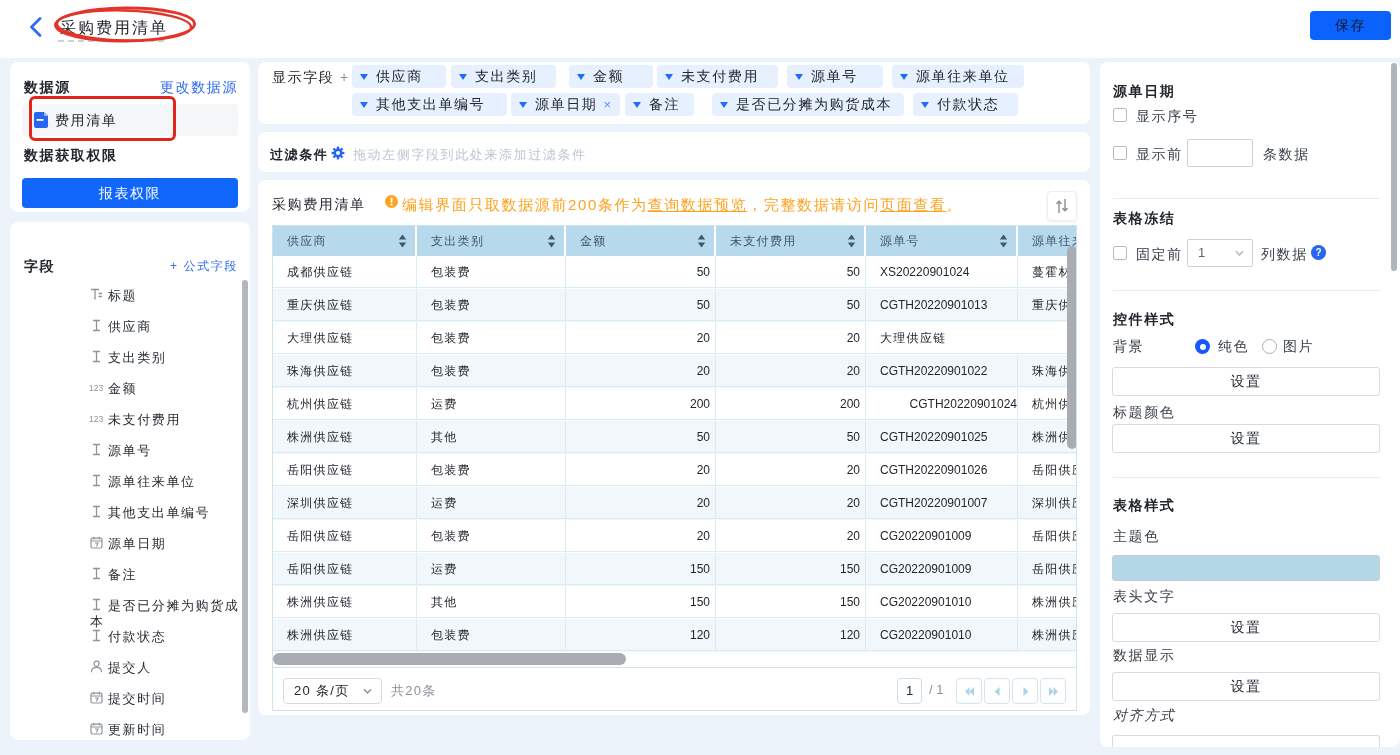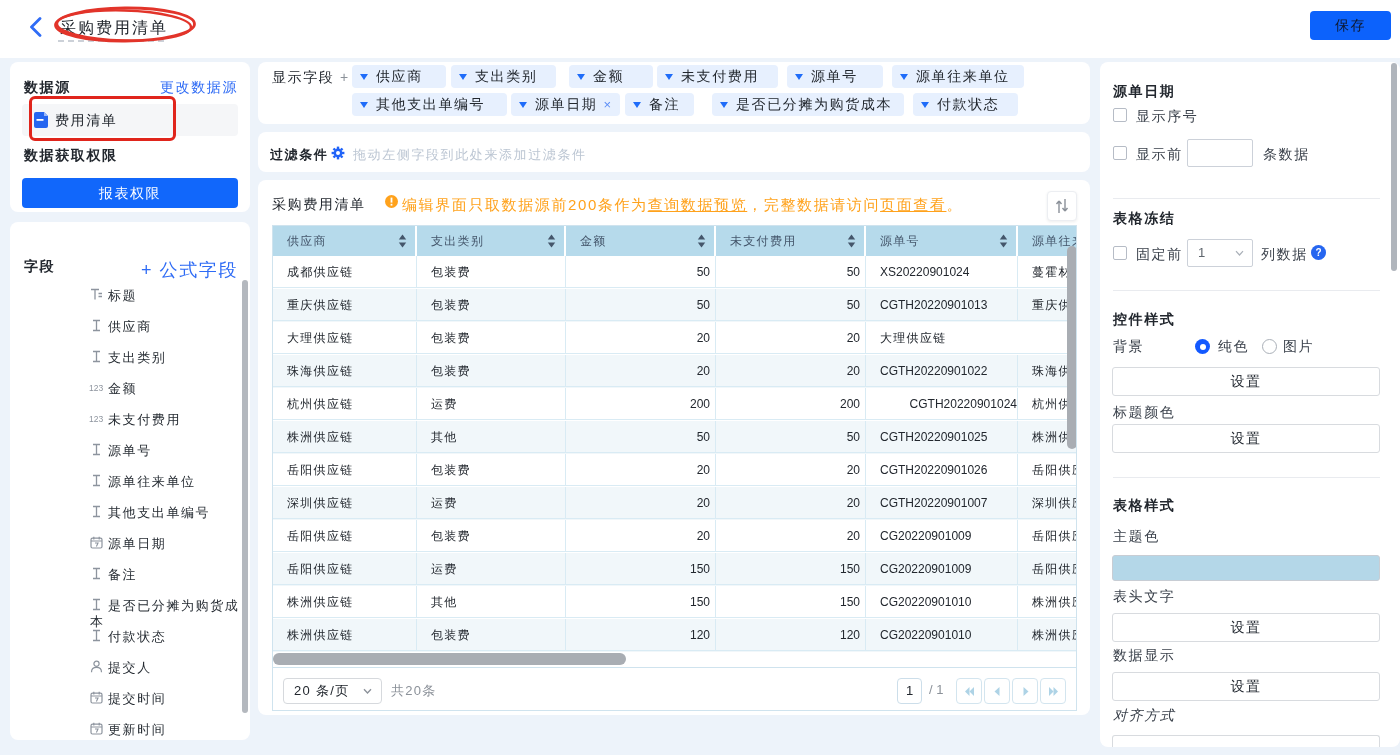--- a/index.html
+++ b/index.html
@@ -49,21 +49,21 @@
     <rect x="2.5" y="7" width="7" height="1.8" fill="#fff"></rect>
     <path d="M10 0 l4 4 h-4 z" fill="#9db9f7"></path>
   </svg>
 <div class="abs" style="left:55px;top:112px;font-size:14px;letter-spacing:1.6px;color:#22272e;">费用清单</div>
 <div class="abs" style="left:29px;top:96px;width:147px;height:45px;border:3.5px solid #e0251c;border-radius:6px;"></div>
 <div class="abs bold" style="left:24px;top:147px;font-size:14px;letter-spacing:1.6px;color:#22272e;">数据获取权限</div>
 <div class="abs" style="left:22px;top:178px;width:216px;height:30px;background:#1167fb;border-radius:4px;color:#fff;font-size:14px;letter-spacing:1.6px;text-align:center;line-height:30px;">报表权限</div>
 
 <div class="card" style="left:10px;top:222px;width:240px;height:518px;overflow:hidden;"></div>
 <div class="abs bold" style="left:24px;top:258px;font-size:14px;letter-spacing:1.6px;color:#22272e;">字段</div>
-<div class="abs blue" style="left:238px;top:258px;font-size:18px;letter-spacing:1.6px;transform:translateX(-100%);">+ 公式字段</div>
+<div class="abs blue" style="left:238px;top:258px;font-size:12px;letter-spacing:1.6px;transform:translateX(-100%);">+ 公式字段</div>
 <div id="fields" class="abs" style="left:10px;top:222px;width:240px;height:518px;overflow:hidden;">
 <div class="fitem" style="top:66px;"><svg class="ficon" width="13" height="13" viewBox="0 0 13 13">
         <path d="M1 1.5 h8 M5 1.5 v10 M8.5 5.5 h3.5 M8.5 8.5 h3.5" stroke="#8d949e" stroke-width="1.3" fill="none"></path>
       </svg>标题</div>
 <div class="fitem" style="top:97px;"><svg class="ficon" width="12" height="13" viewBox="0 0 12 13">
         <path d="M2.5 1.5 h7 M2.5 11.5 h7 M6 1.5 v10" stroke="#8d949e" stroke-width="1.3" fill="none"></path>
       </svg>供应商</div>
 <div class="fitem" style="top:128px;"><svg class="ficon" width="12" height="13" viewBox="0 0 12 13">
         <path d="M2.5 1.5 h7 M2.5 11.5 h7 M6 1.5 v10" stroke="#8d949e" stroke-width="1.3" fill="none"></path>
       </svg>支出类别</div>

